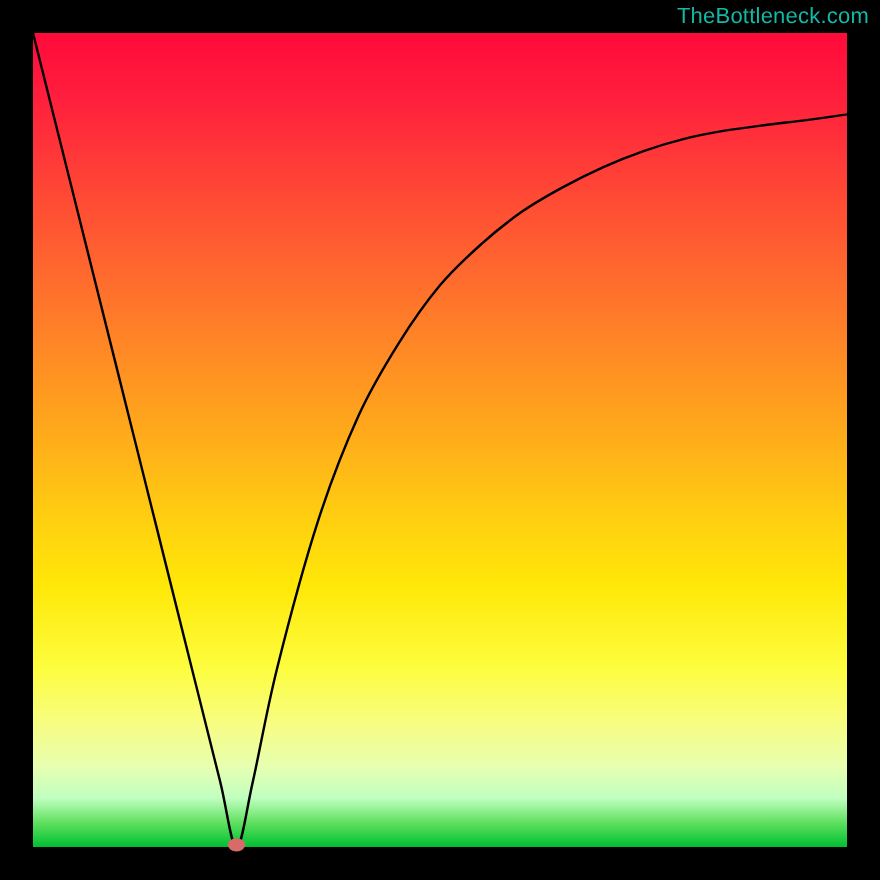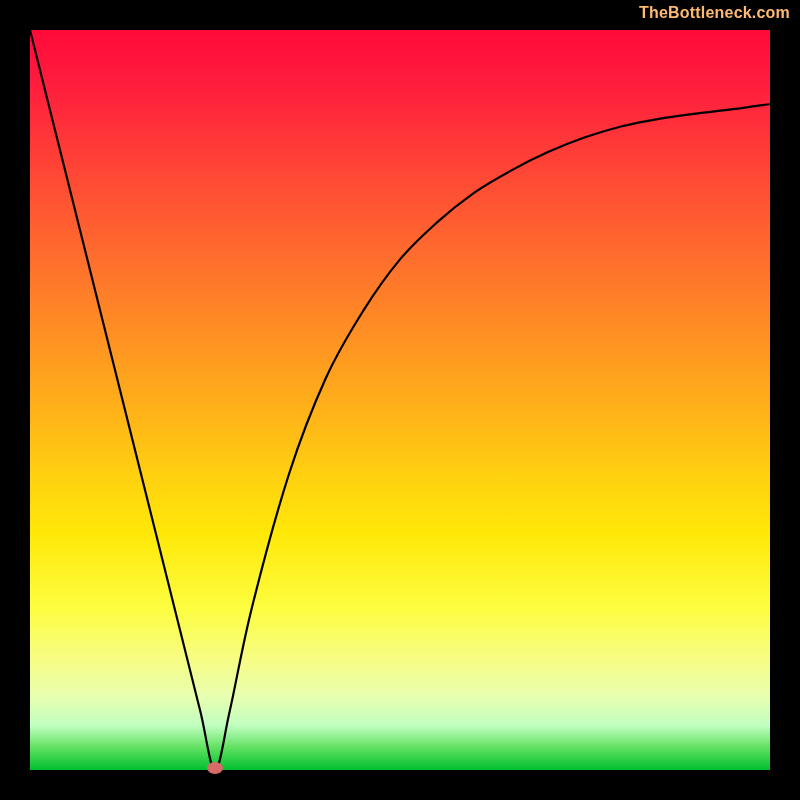--- a/index.html
+++ b/index.html
@@ -40,23 +40,23 @@
       #e8ffb0 90%,
       #c0ffc0 94%,
       #60e060 97%,
       #00c030 100%
     );
   }
   .watermark {
     position: absolute;
     top: 4px;
     right: 10px;
-    color: #fdba74;
-    font-size: 16px;
-    font-weight: 700;
+    color: #14b8a6;
+    font-size: 20px;
+    font-weight: 400;
     letter-spacing: 0.2px;
     user-select: none;
   }
   svg.curve {
     position: absolute;
     top: 0;
     left: 0;
   }
   .marker {
     position: absolute;

